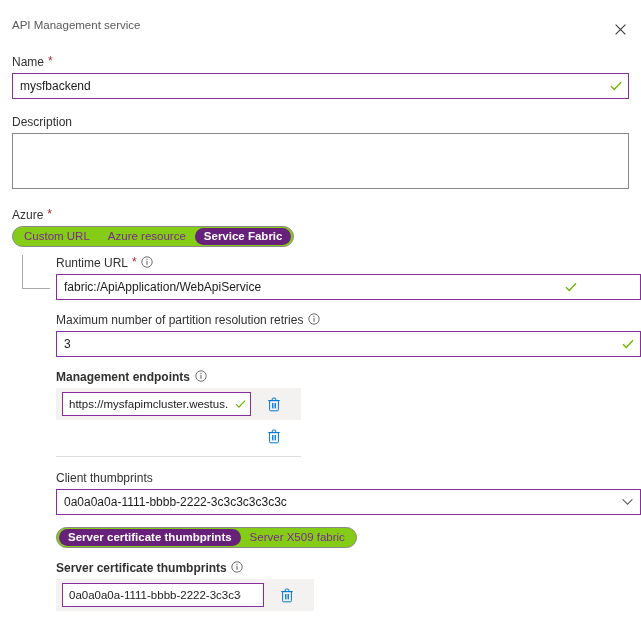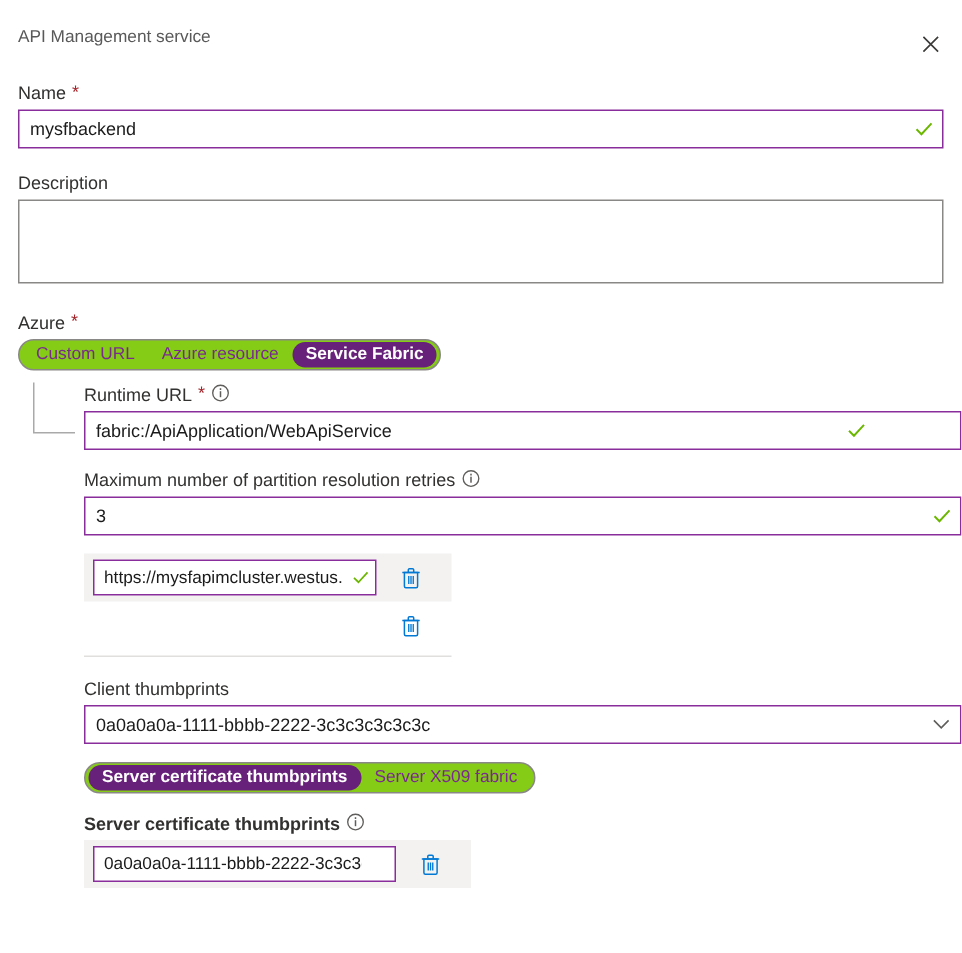--- a/index.html
+++ b/index.html
@@ -338,20 +338,30 @@
         <input class="txt" type="text" value="3" style="">
         <span class="check-mark">
           <svg width="12" height="10" viewBox="0 0 12 10">
             <path d="M1 5.2 L4.3 8.5 L11 1.2" stroke="#6bb700" stroke-width="1.3" fill="none"></path>
           </svg>
         </span>
       </div>
     </div>
 
     <div class="sec-sm">
+      <div class="field-label bold">
+        <span>Management endpoints</span>
+        <span class="info-icon">
+          <svg width="12" height="12" viewBox="0 0 12 12">
+            <circle cx="6" cy="6" r="5.2" stroke="#605e5c" stroke-width="0.9" fill="none"></circle>
+            <rect x="5.5" y="4.8" width="1" height="4" fill="#605e5c"></rect>
+            <rect x="5.5" y="2.8" width="1" height="1.2" fill="#605e5c"></rect>
+          </svg>
+        </span>
+      </div>
       <div class="rep-table">
         <div class="rep-row filled">
           <div class="txt-wrap" style="width:189px;">
             <input class="txt" type="text" value="https://mysfapimcluster.westus.cloud..." style="">
             <span class="check-mark" style="right:5px;">
               <svg width="11" height="9" viewBox="0 0 12 10">
                 <path d="M1 5.2 L4.3 8.5 L11 1.2" stroke="#6bb700" stroke-width="1.3" fill="none"></path>
               </svg>
             </span>
           </div>

